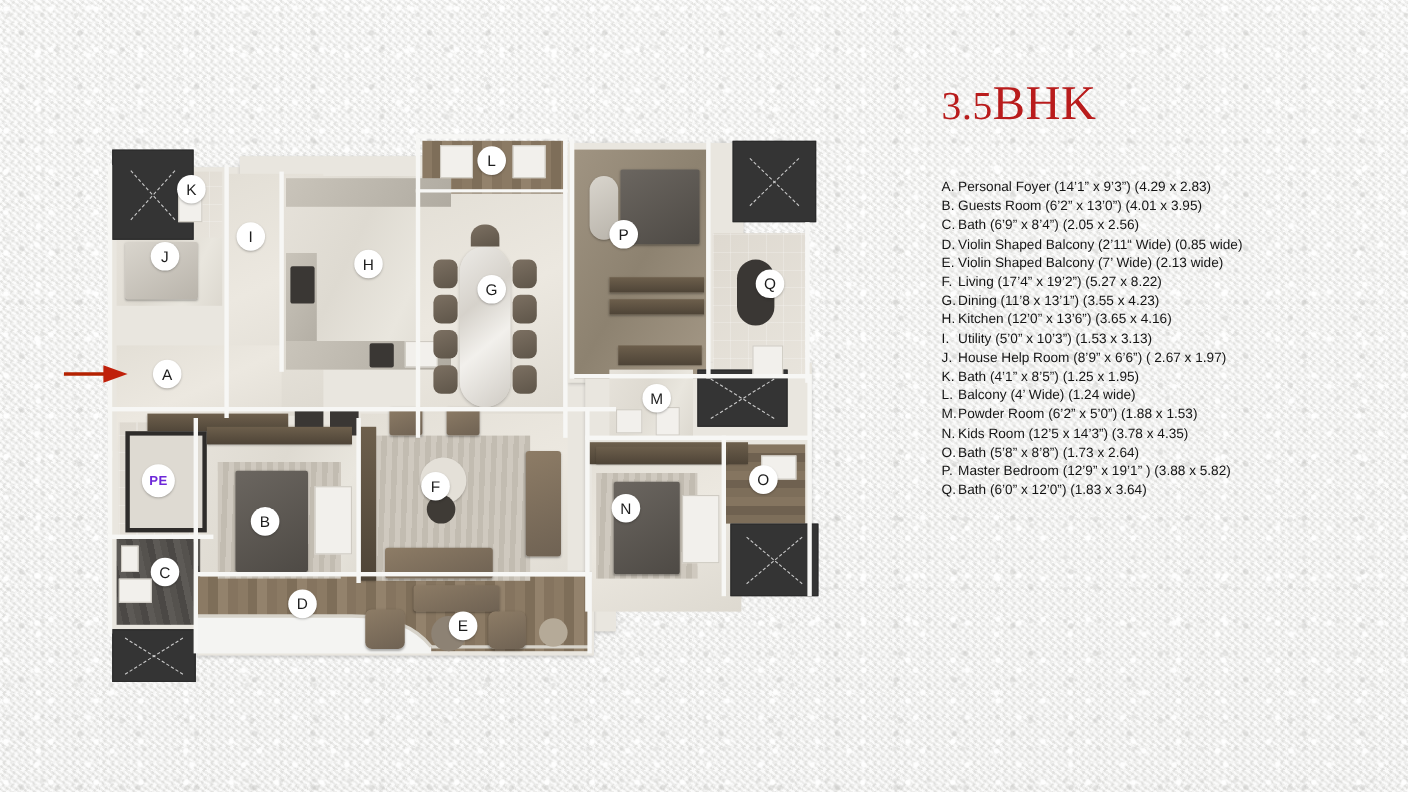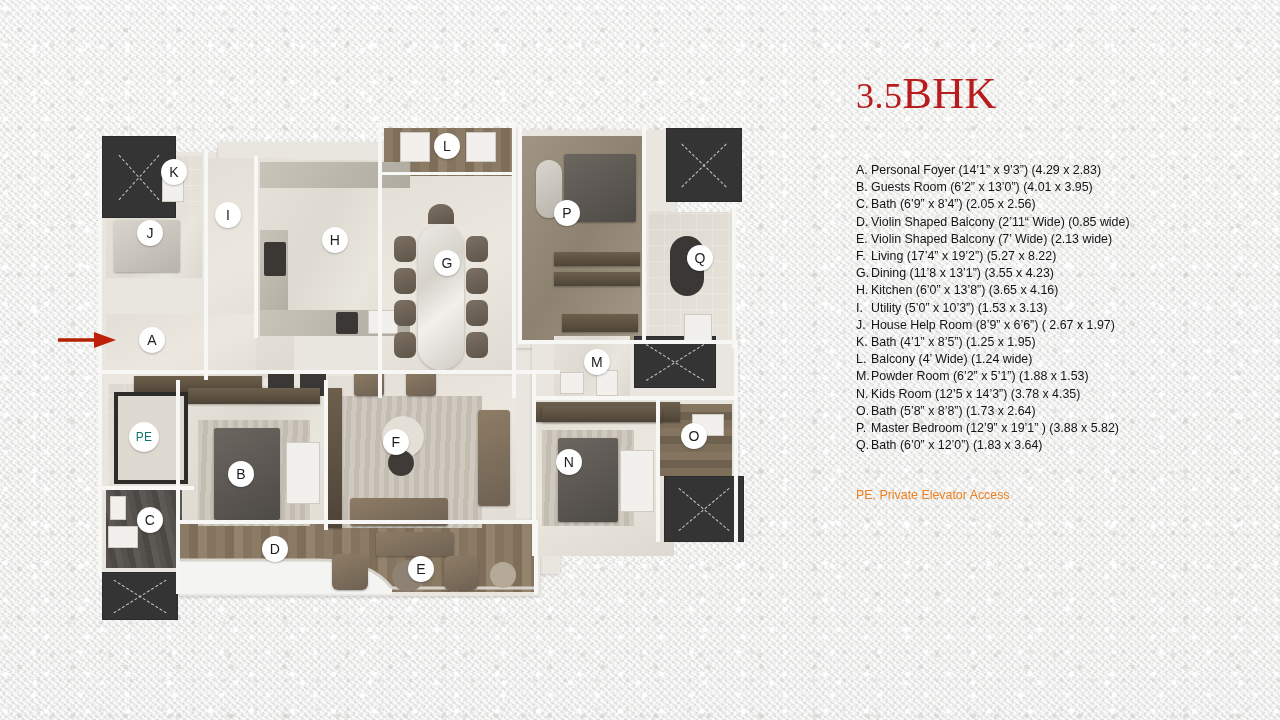--- a/index.html
+++ b/index.html
@@ -118,23 +118,23 @@
     font-weight: 400;
     display: flex;
     align-items: center;
     justify-content: center;
     box-shadow: 0 1px 2px rgba(0,0,0,.25);
     letter-spacing: .2px;
   }
   .marker.pe {
     width: 30px; height: 30px;
     margin-left: -15px; margin-top: -15px;
-    color: #0f766e;
+    color: #6d28d9;
     font-size: 12px;
-    font-weight: 400;
+    font-weight: 700;
   }
 
   
   #entry-arrow { position: absolute; left: 58px; top: 331px; width: 62px; height: 18px; }
 
   
   #right-panel {
     position: absolute;
     left: 856px;
     top: 72px;
@@ -387,54 +387,53 @@
     <li class="legend-item">
       <span class="legend-key">F.</span>
       <span class="legend-text">Living  (17’4” x 19’2”) (5.27 x 8.22)</span>
     </li>
     <li class="legend-item">
       <span class="legend-key">G.</span>
       <span class="legend-text">Dining  (11’8 x 13’1”) (3.55 x 4.23)</span>
     </li>
     <li class="legend-item">
       <span class="legend-key">H.</span>
-      <span class="legend-text">Kitchen  (6’0”  x 13’8”) (3.65 x 4.16)</span>
+      <span class="legend-text">Kitchen  (12’0”  x 13’6”) (3.65 x 4.16)</span>
     </li>
     <li class="legend-item">
       <span class="legend-key">I.</span>
       <span class="legend-text">Utility (5’0” x 10’3”) (1.53 x 3.13)</span>
     </li>
     <li class="legend-item">
       <span class="legend-key">J.</span>
       <span class="legend-text">House Help Room  (8’9” x 6’6”) ( 2.67 x 1.97)</span>
     </li>
     <li class="legend-item">
       <span class="legend-key">K.</span>
       <span class="legend-text">Bath  (4’1” x 8’5”) (1.25 x 1.95)</span>
     </li>
     <li class="legend-item">
       <span class="legend-key">L.</span>
       <span class="legend-text">Balcony (4’ Wide) (1.24 wide)</span>
     </li>
     <li class="legend-item">
       <span class="legend-key">M.</span>
-      <span class="legend-text">Powder Room (6’2” x 5’1”) (1.88 x 1.53)</span>
+      <span class="legend-text">Powder Room (6’2” x 5’0”) (1.88 x 1.53)</span>
     </li>
     <li class="legend-item">
       <span class="legend-key">N.</span>
       <span class="legend-text">Kids Room  (12’5 x 14’3”) (3.78 x 4.35)</span>
     </li>
     <li class="legend-item">
       <span class="legend-key">O.</span>
       <span class="legend-text">Bath  (5’8” x 8’8”) (1.73 x 2.64)</span>
     </li>
     <li class="legend-item">
       <span class="legend-key">P.</span>
       <span class="legend-text">Master Bedroom  (12’9” x 19’1” ) (3.88 x 5.82)</span>
     </li>
     <li class="legend-item">
       <span class="legend-key">Q.</span>
       <span class="legend-text">Bath  (6’0” x 12’0”) (1.83 x 3.64)</span>
     </li>
   </ul>
 
-  <div id="pe-note">PE. Private Elevator Access</div>
 </div>
 
 </body></html>

